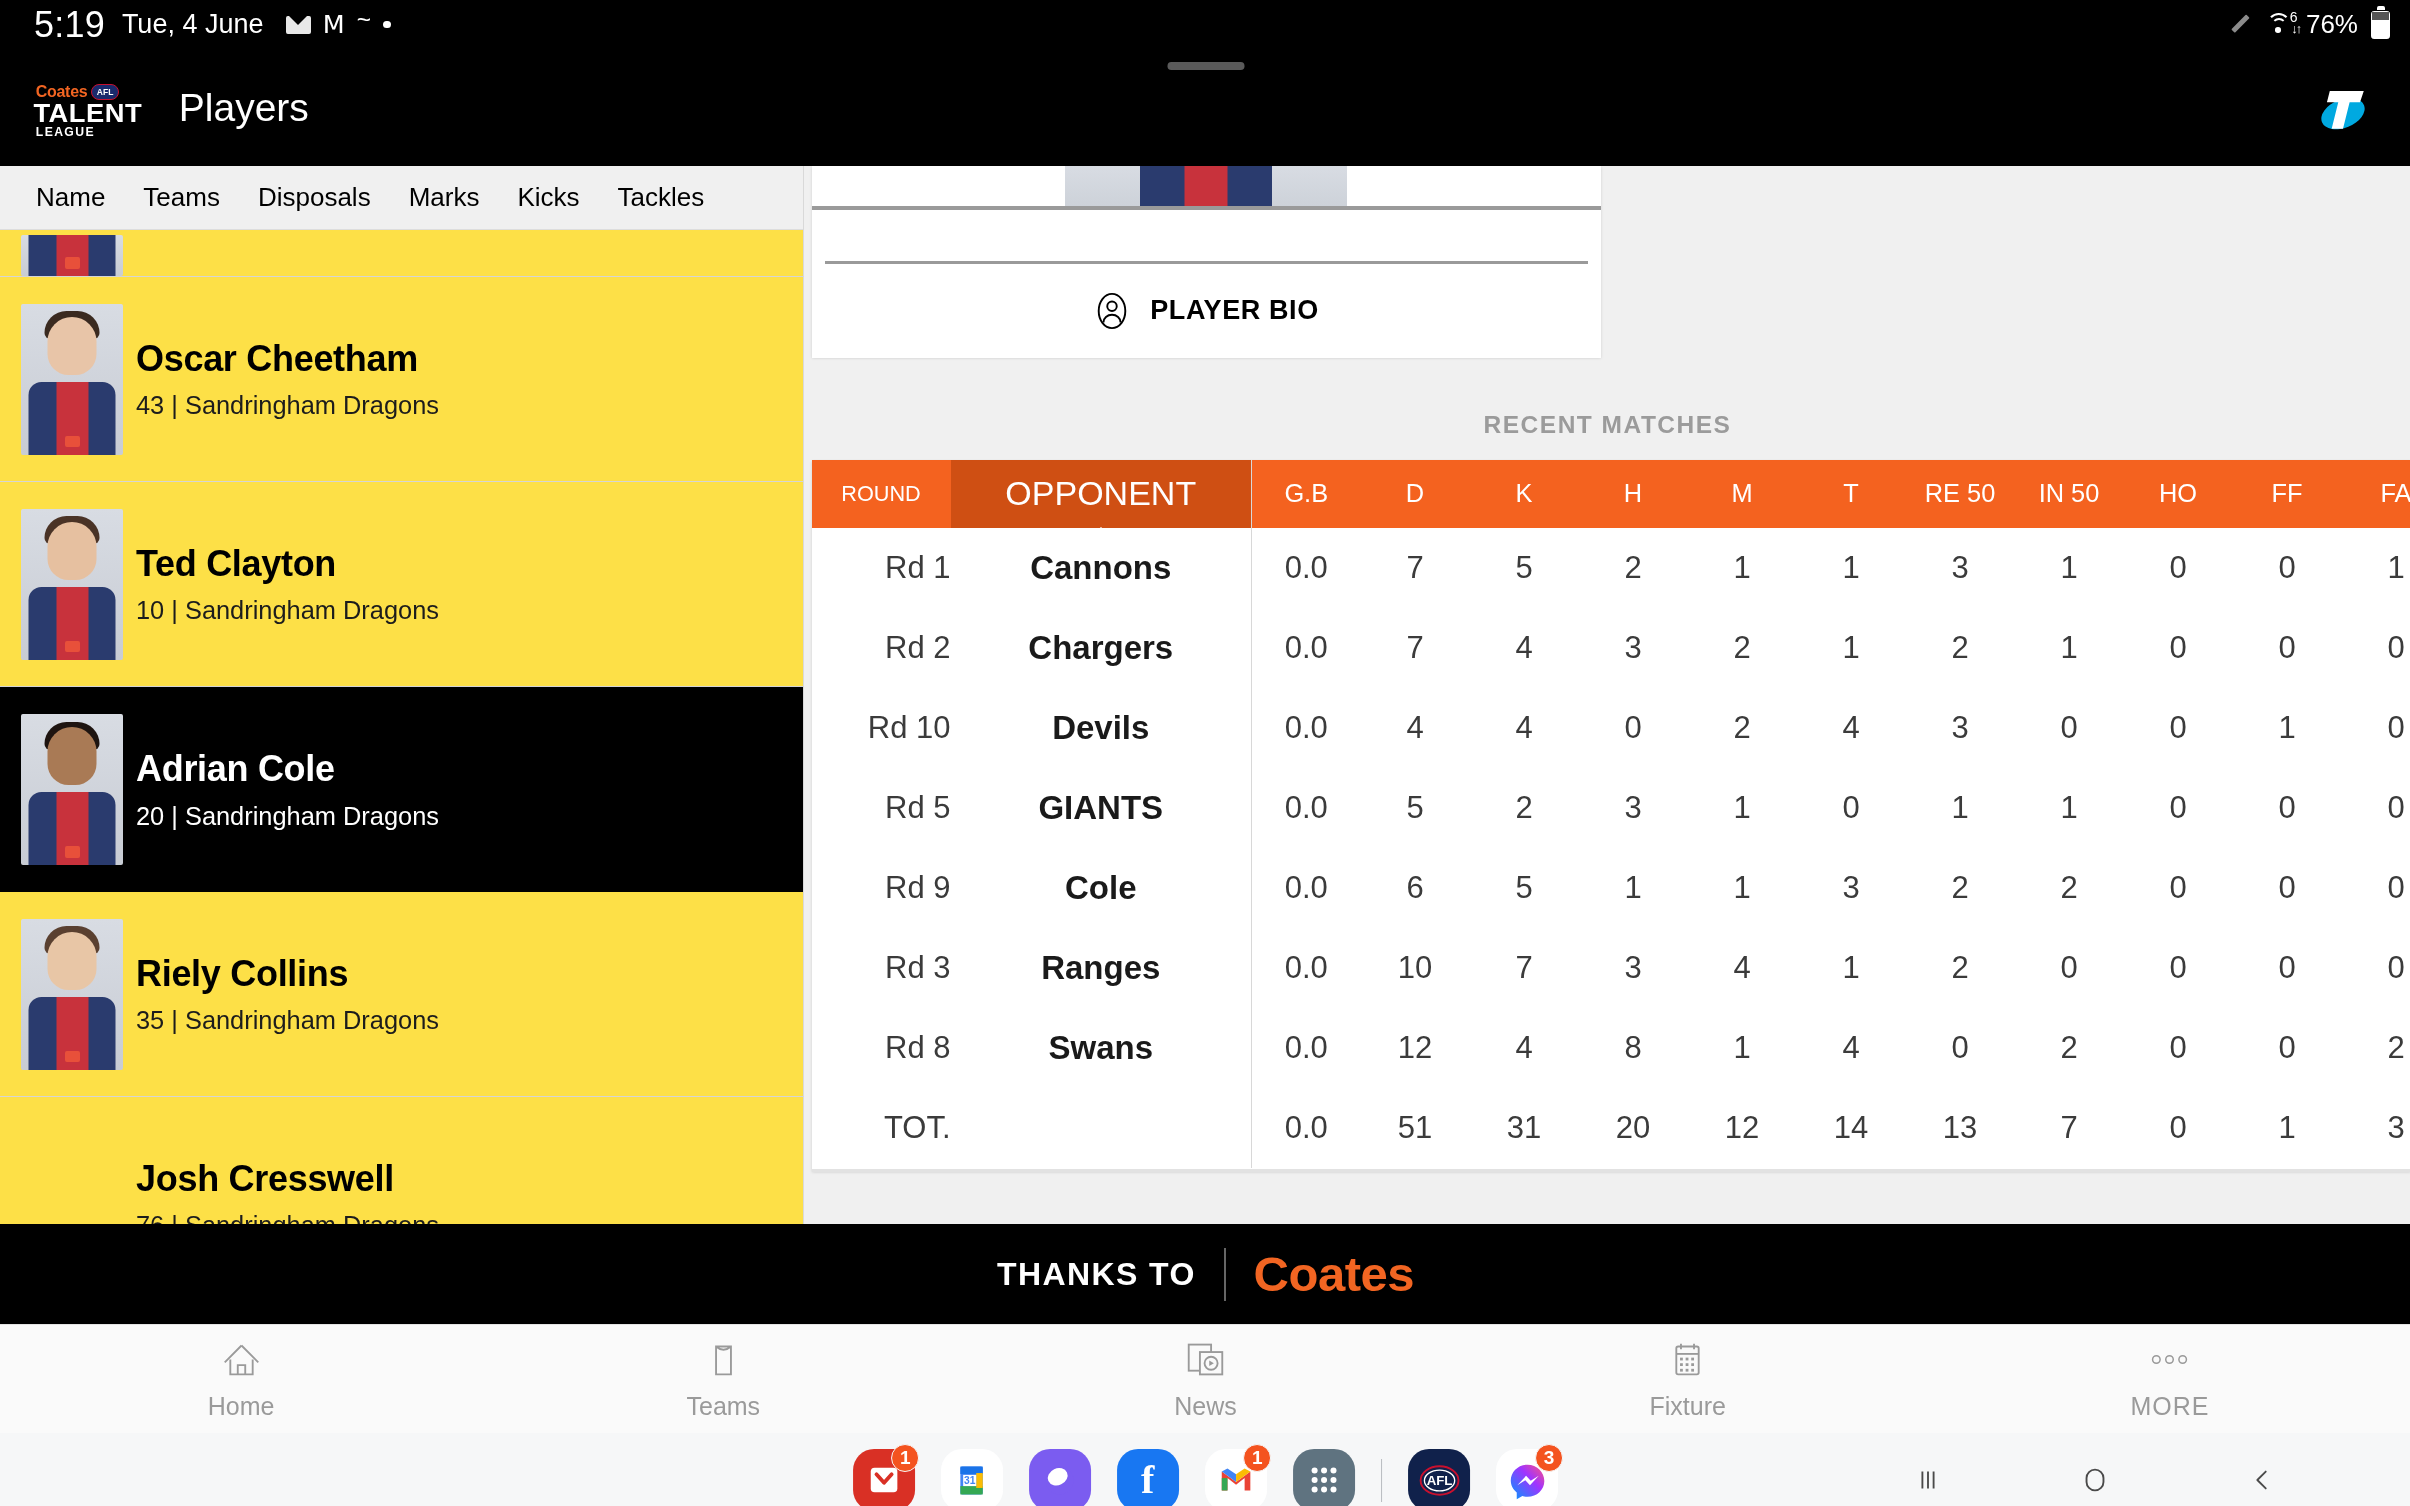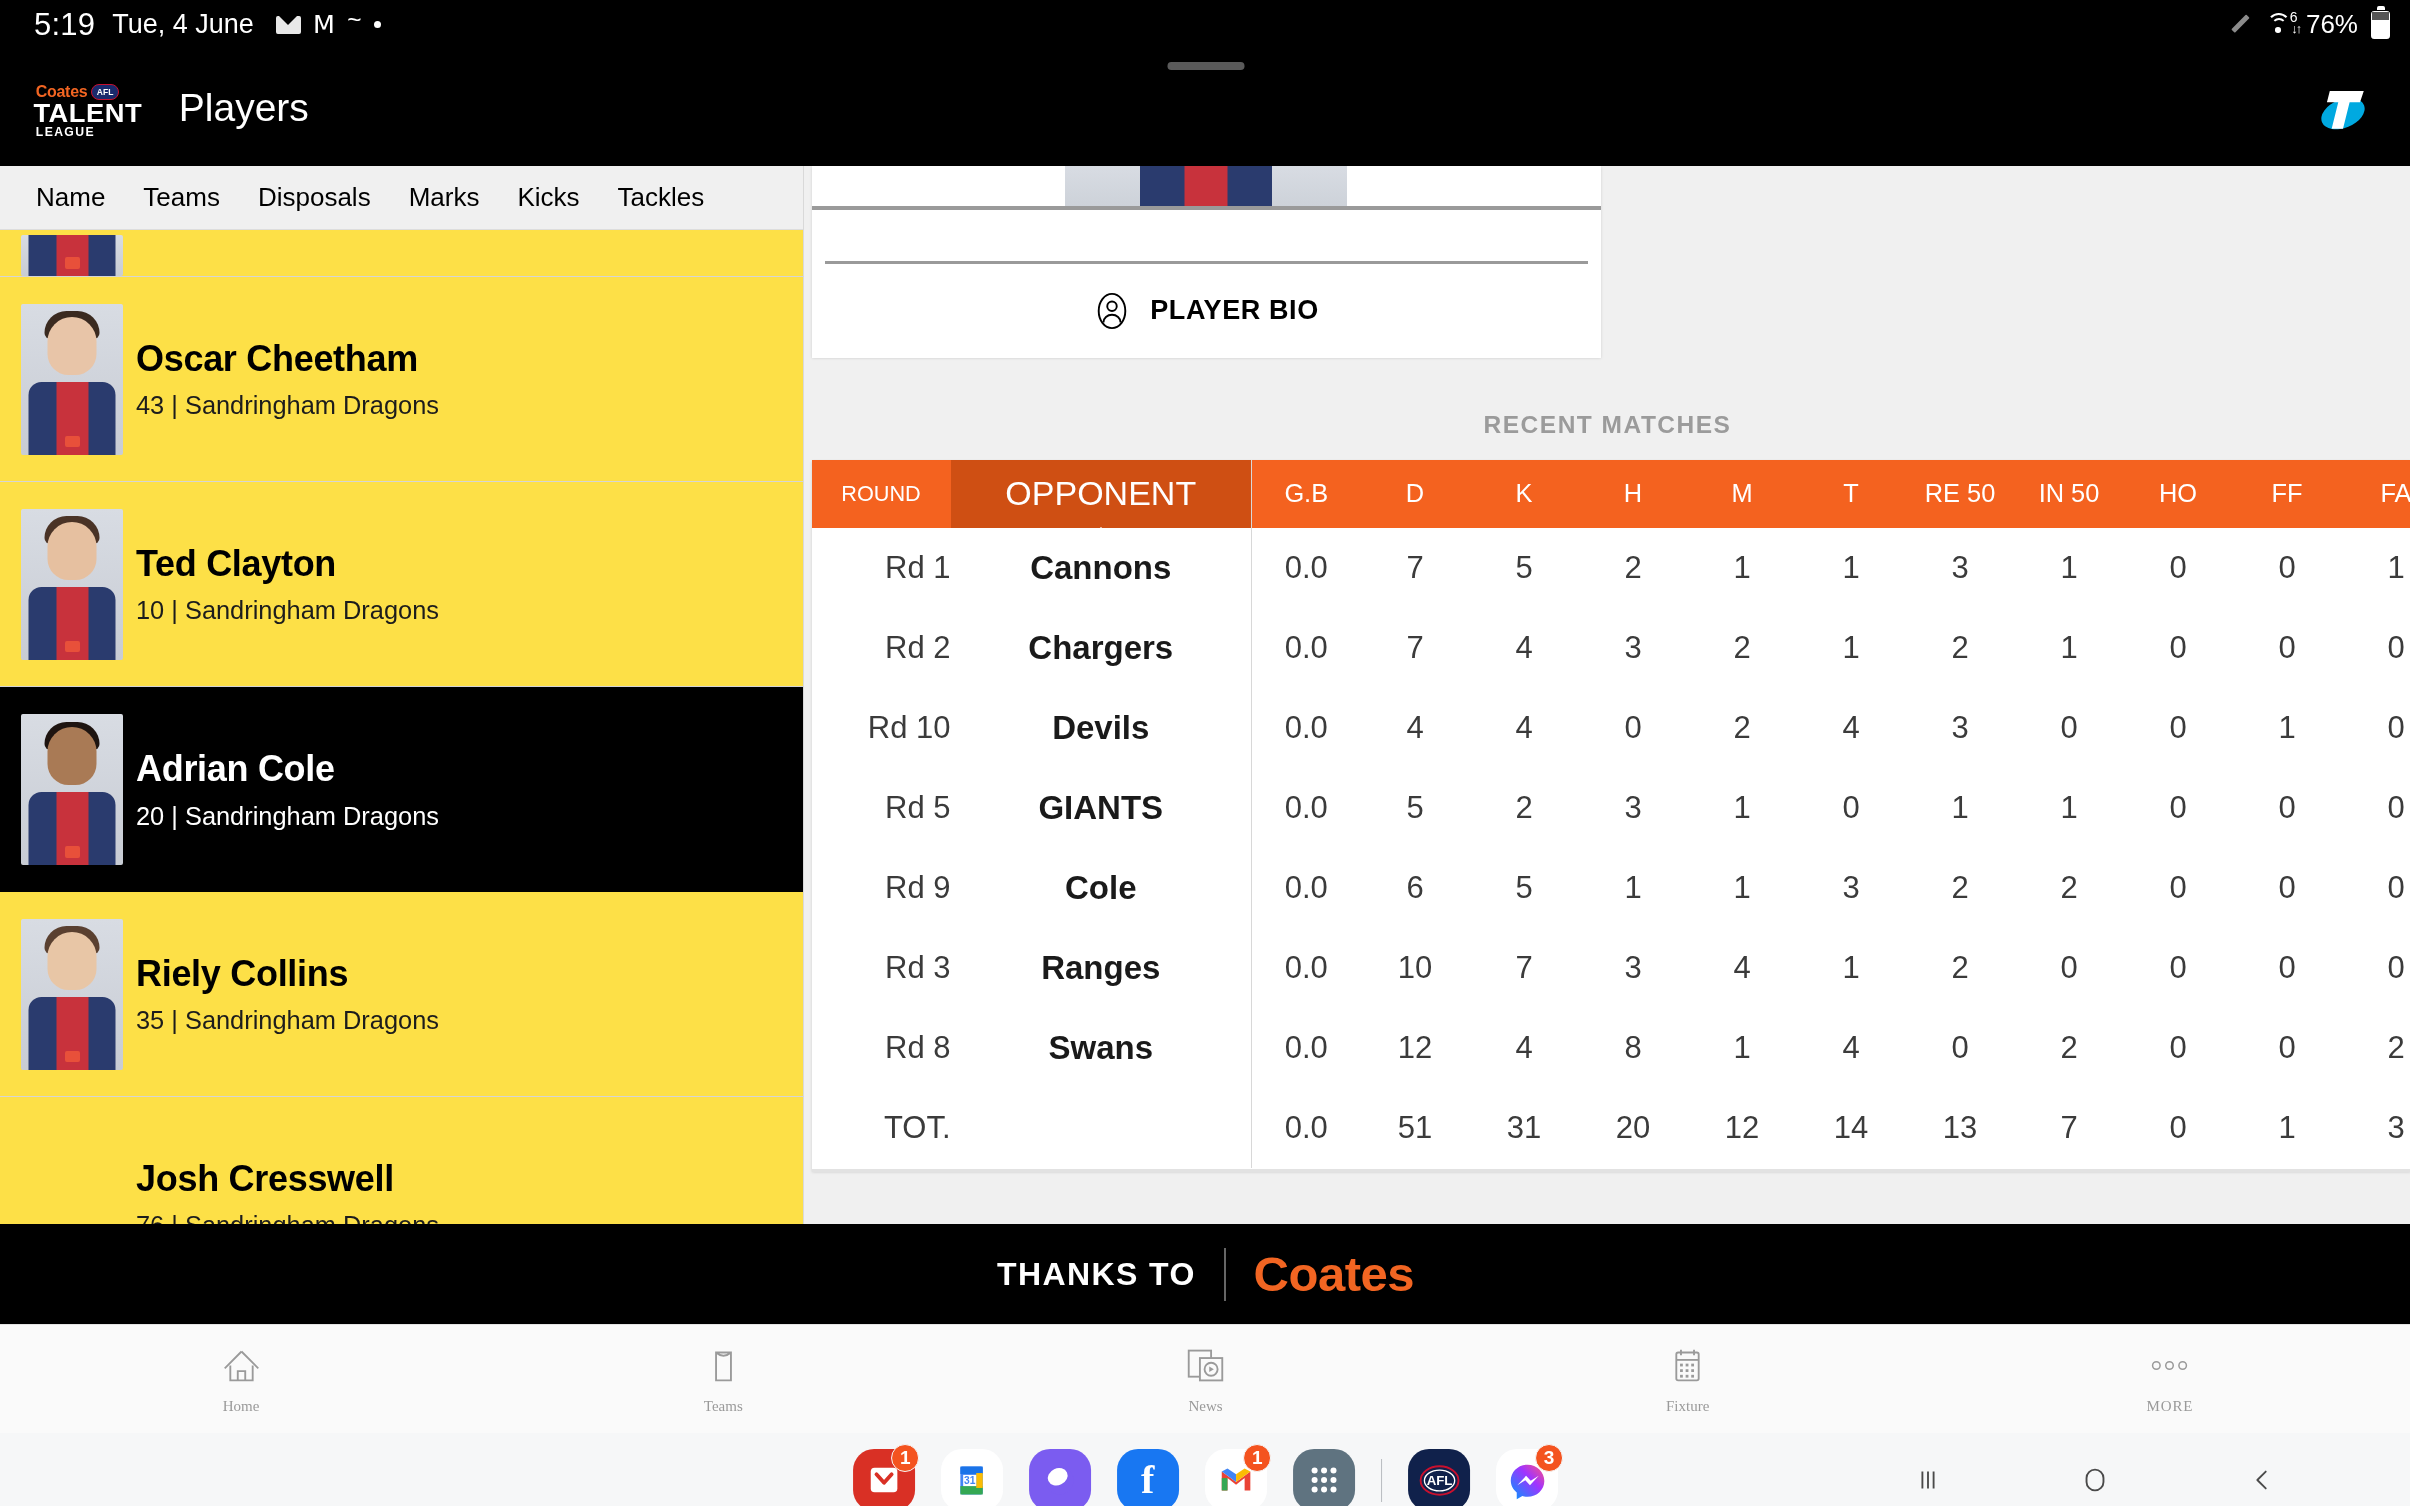--- a/index.html
+++ b/index.html
@@ -9,21 +9,21 @@
     background:#f2f3f5;
   }
 
   
   .statusbar {
     height:49px; background:#000; color:#fff;
     display:flex; align-items:center; justify-content:space-between;
     padding:0 21px 0 34px;
   }
   .sb-left { display:flex; align-items:center; gap:17px; }
-  .sb-time { font-size:31px; letter-spacing:0.2px; }
+  .sb-time { font-size:36px; letter-spacing:0.2px; }
   .sb-date { font-size:27px; }
   .sb-icons { display:flex; align-items:center; gap:12.2px; margin-left:5.6px; }
   .sb-right { display:flex; align-items:center; gap:13px; }
   .sb-batt { font-size:26px; }
   .ico-envelope {
     width:24.5px; height:18px; background:#e8e8e8; border-radius:1.9px;
     position:relative; overflow:hidden;
   }
   .ico-envelope:after {
     content:""; position:absolute; left:2.8px; top:0.9px;
@@ -228,21 +228,21 @@
   
   .bottomnav {
     height:109px; background:#fafafa; display:flex; align-items:center;
     border-top:0.9px solid #e3e3e3;
   }
   .navitem {
     flex:1; display:flex; flex-direction:column; align-items:center; gap:10.4px;
     color:#9a9a9a;
   }
   .navicon { height:45px; display:flex; align-items:center; justify-content:center; }
-  .navlabel { font-size:15px; color:#9a9a9a;font-family:Liberation Serif, serif; }
+  .navlabel { font-size:25px; color:#9a9a9a; }
   .navlabel.caps { letter-spacing:0.9px; }
 
   
   .taskbar {
     height:94px; background:#f6f7f8; display:flex; align-items:center;
     position:relative;
   }
   .tb-apps {
     position:absolute; left:50%; transform:translateX(-50%);
     display:flex; align-items:center; gap:26px;

